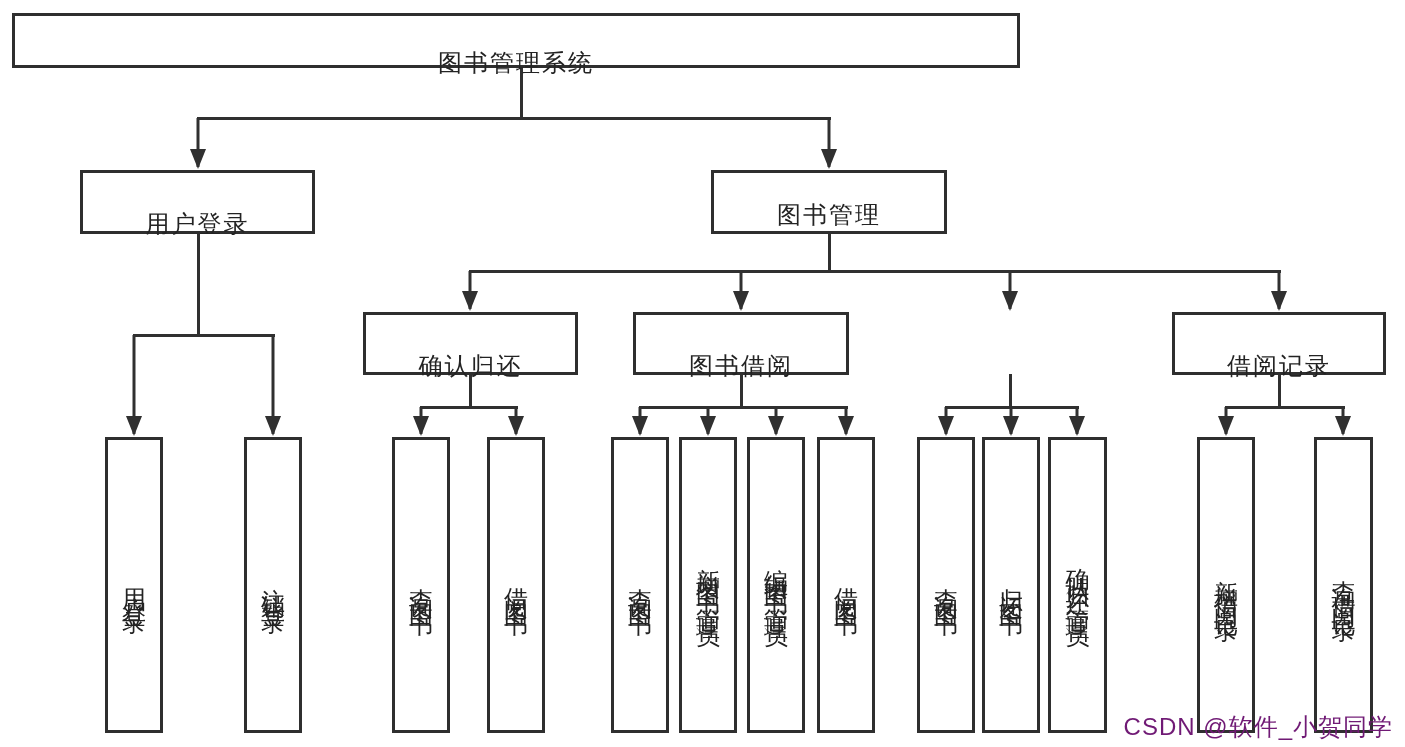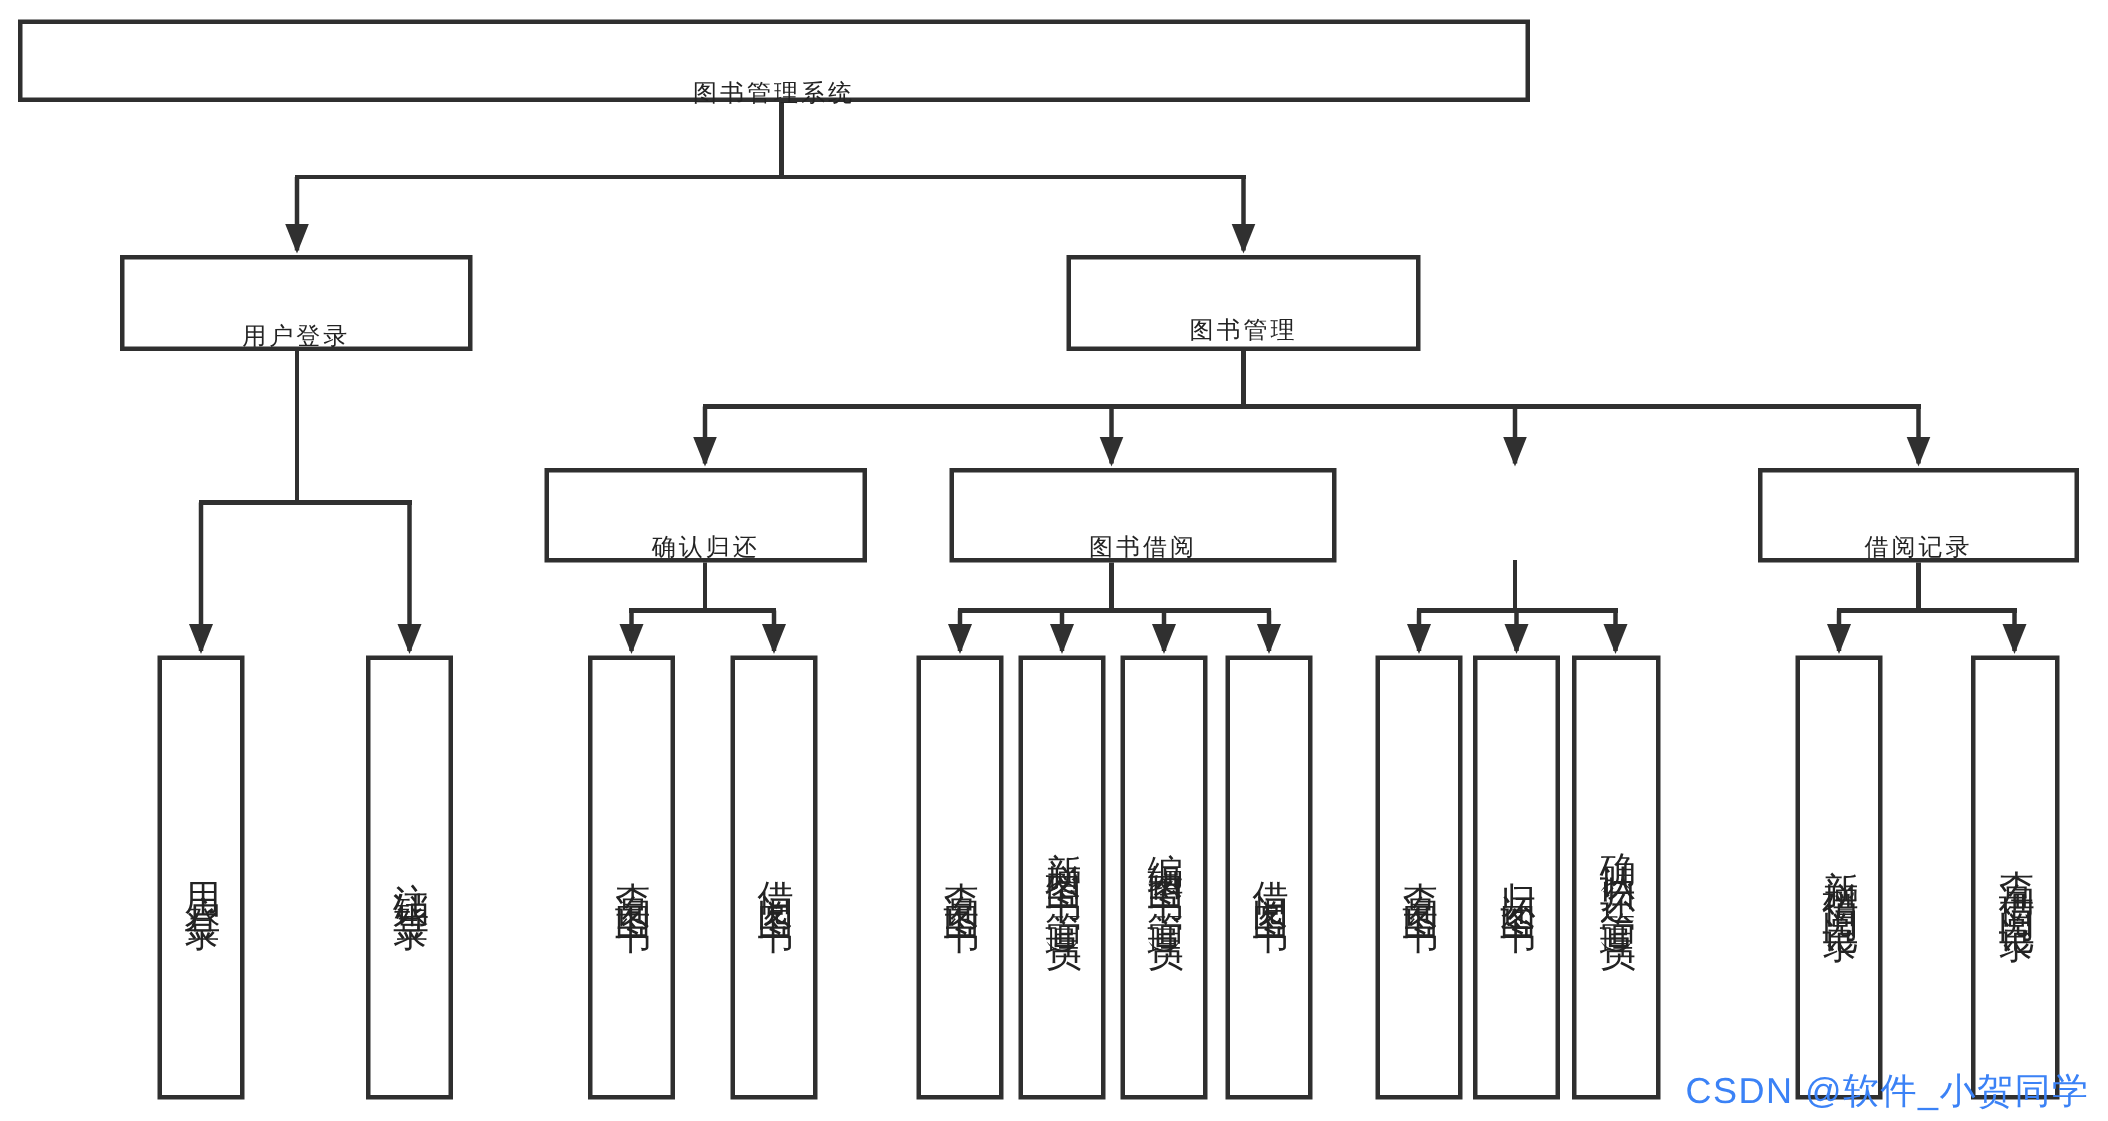--- a/index.html
+++ b/index.html
@@ -39,38 +39,38 @@
     position: absolute;
     box-sizing: border-box;
     border: 3px solid #2f2f2f;
     background: #ffffff;
     display: flex;
     align-items: center;
     justify-content: center;
     color: #232323;
   }
   .hbox span {
-    font-size: 16px;
+    font-size: 24px;
     letter-spacing: 2px;
     white-space: nowrap;
     margin-top: 44px;
   }
   .vbox span {
     writing-mode: vertical-rl;
     text-orientation: mixed;
     font-size: 24px;
     letter-spacing: 8px;
     line-height: 1;
   }
   .watermark {
     position: absolute;
     right: 12px;
     bottom: 4px;
     font-size: 24px;
-    color: #3b82f6;
+    color: #701a75;
     letter-spacing: 1px;
     white-space: nowrap;
   }
 </style>
 </head>
 <body>
 
 <div class="canvas">
 
   <svg class="connectors" viewBox="0 0 1405 747" xmlns="http://www.w3.org/2000/svg">
@@ -142,21 +142,21 @@
   <div class="node hbox" style="left:80px; top:170px; width:235px; height:64px;">
     <span>用户登录</span>
   </div>
   <div class="node hbox" style="left:711px; top:170px; width:236px; height:64px;align-items:flex-end;">
     <span>图书管理</span>
   </div>
 
   <div class="node hbox" style="left:363px; top:312px; width:215px; height:63px;">
     <span>确认归还</span>
   </div>
-  <div class="node hbox" style="left:633px; top:312px; width:258px; height:63px;">
+  <div class="node hbox" style="left:633px; top:312px; width:216px; height:63px;">
     <span>图书借阅</span>
   </div>
   <div class="node hbox" style="left:1172px; top:312px; width:214px; height:63px;">
     <span>借阅记录</span>
   </div>
 
   <div class="node vbox" style="left:105px; top:437px; width:58px; height:296px;">
     <span>用户登录</span>
   </div>
   <div class="node vbox" style="left:244px; top:437px; width:58px; height:296px;">

